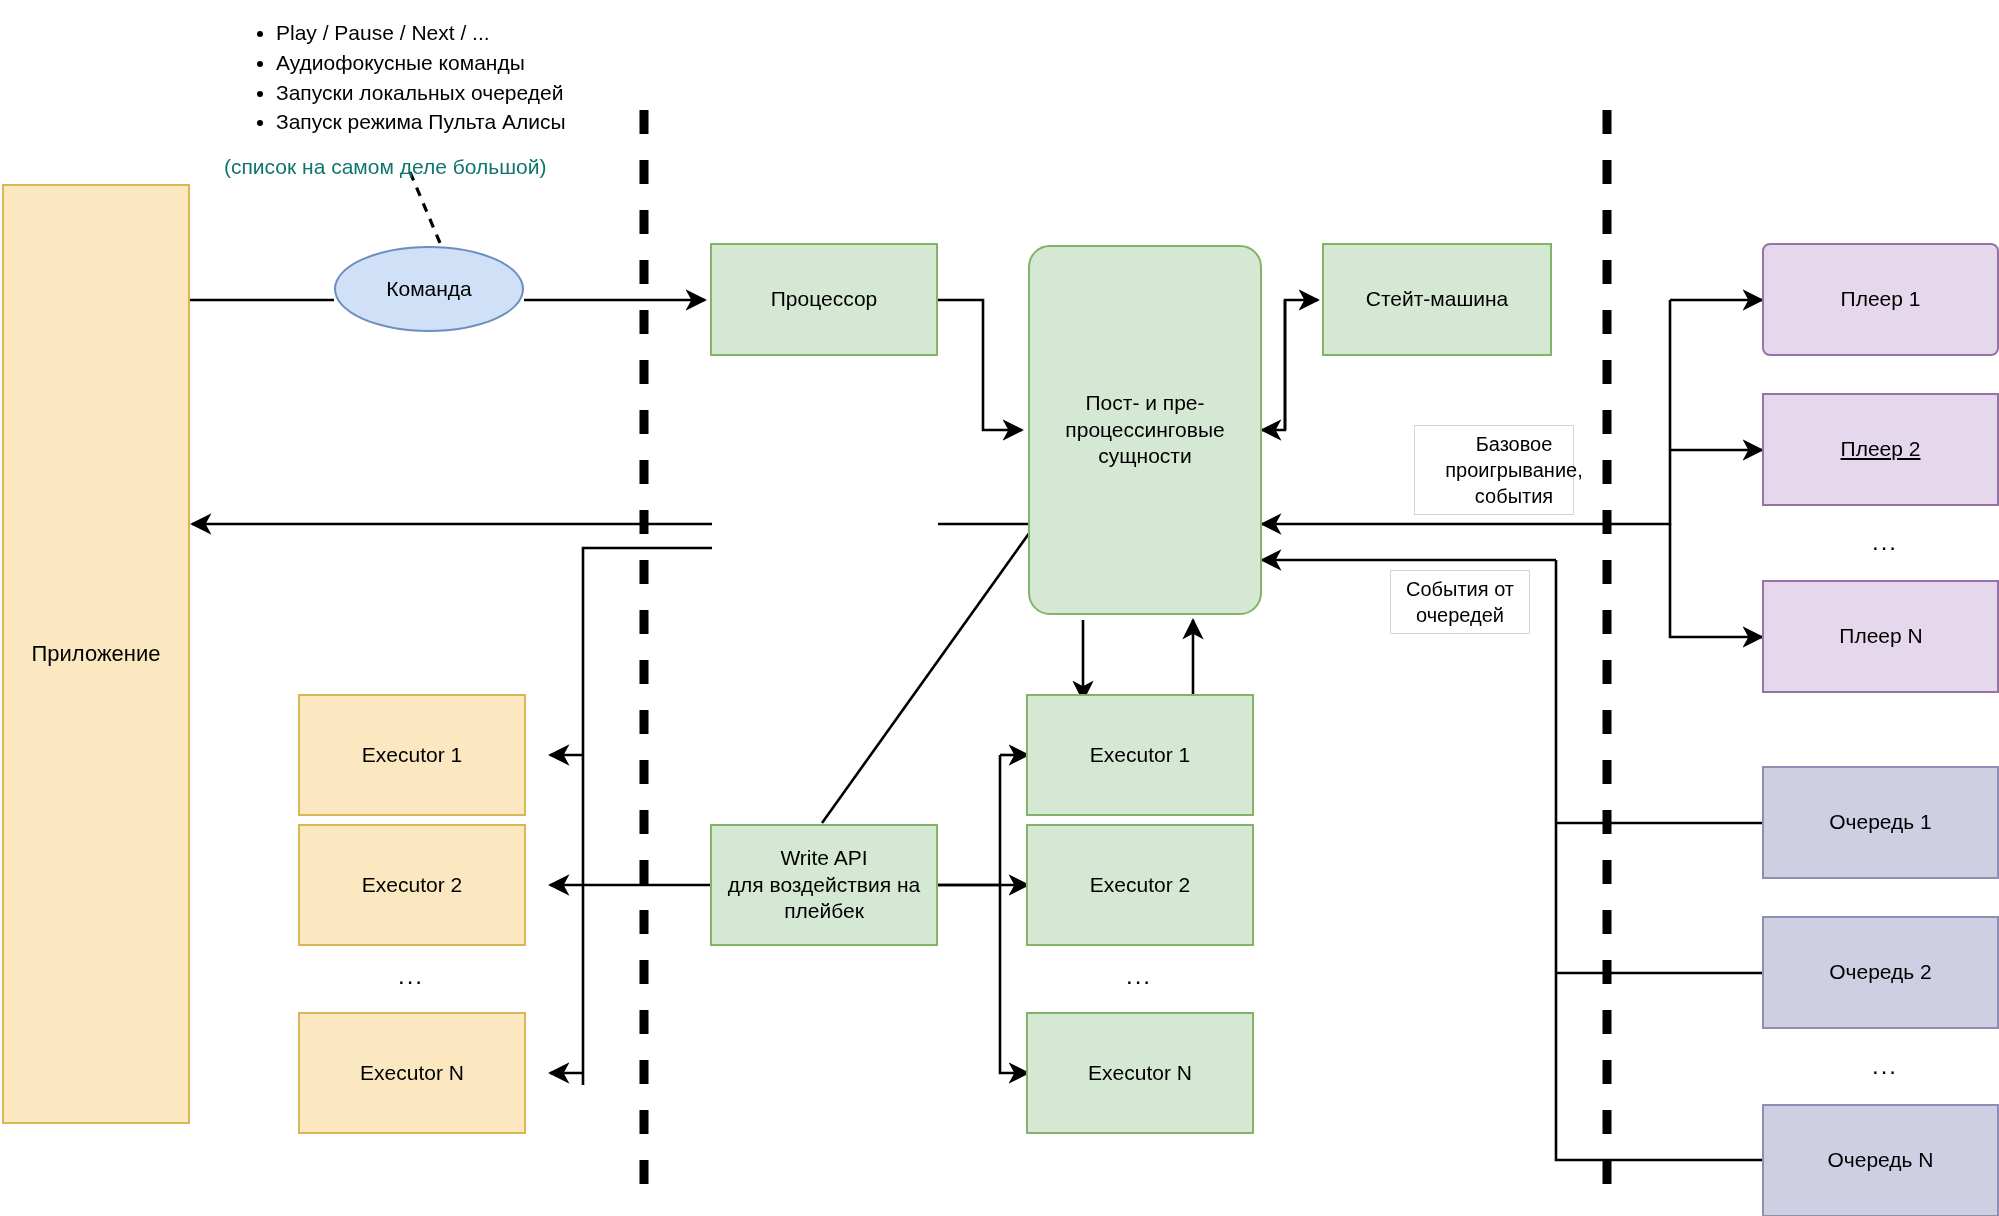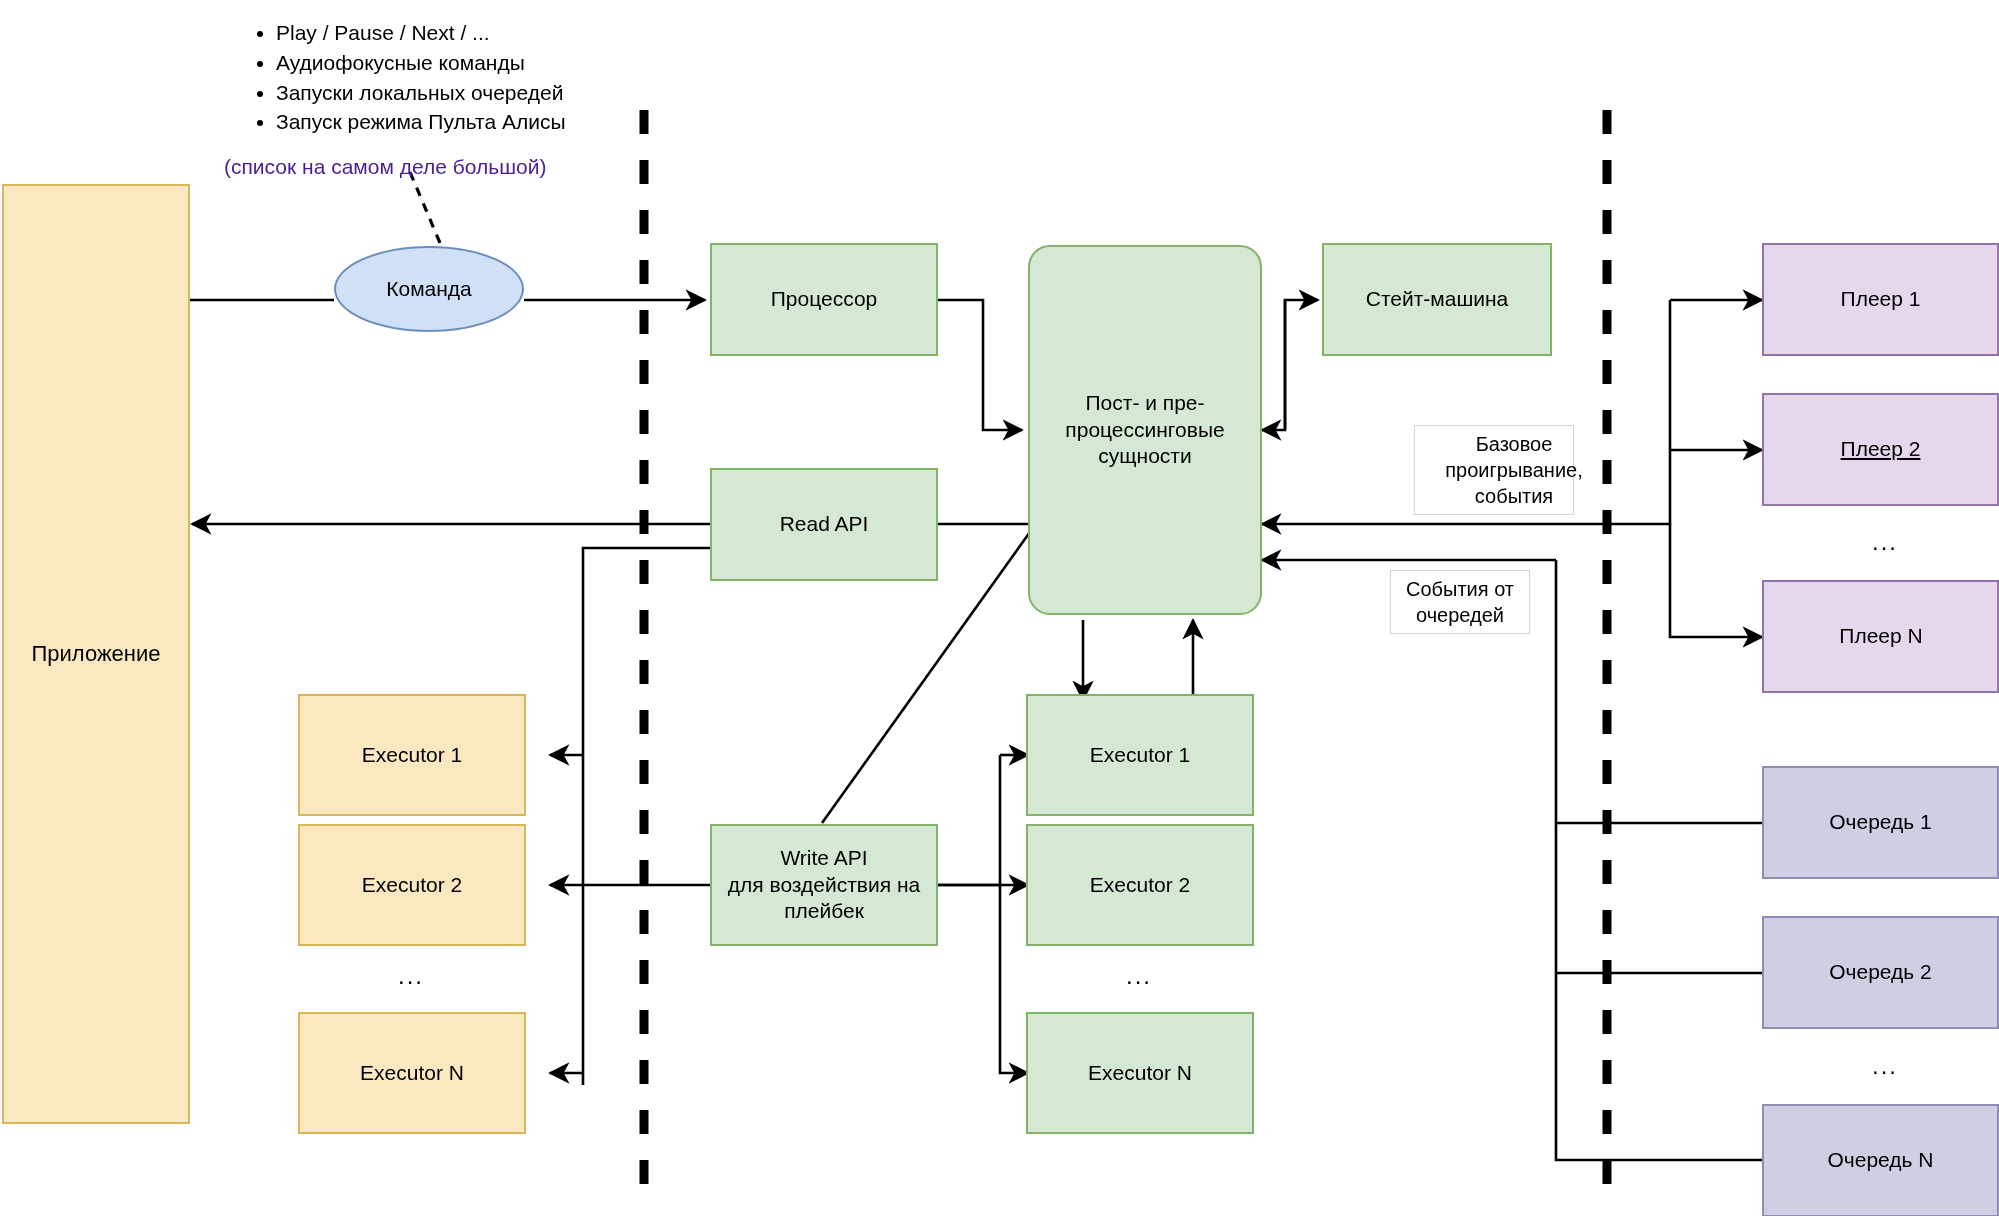--- a/index.html
+++ b/index.html
@@ -39,21 +39,21 @@
     position: absolute;
     box-sizing: border-box;
     background: #ffffff;
     border: 1px solid #d4d4d4;
     display: flex; align-items: center; justify-content: center;
     text-align: center;
     font-size: 20px; color: #000; line-height: 1.3;
   }
   .bare-text {
     position: absolute;
-    font-size: 21px; color: #4c1d95;
+    font-size: 21px; color: #0f766e;
     white-space: pre;
     text-align: center;
   }
   .bullets {
     position: absolute;
     margin: 0;
     padding-left: 26px;
     font-size: 21px;
     line-height: 1.42;
     color: #000;
@@ -142,21 +142,20 @@
 
   <div class="node ellipse-node" style="left:334px; top:246px; width:190px; height:86px;">Команда</div>
 
   <div class="node yellow" style="left:298px; top:694px; width:228px; height:122px;">Executor 1</div>
   <div class="node yellow" style="left:298px; top:824px; width:228px; height:122px;">Executor 2</div>
   <div class="ellipsis" style="left:398px; top:962px;">...</div>
   <div class="node yellow" style="left:298px; top:1012px; width:228px; height:122px;">Executor N</div>
 
   <div class="node green" style="left:710px; top:243px; width:228px; height:113px;">Процессор</div>
 
-  <div class="node green" style="left:710px; top:468px; width:228px; height:113px;">Read API</div>
 
   <div class="node green" style="left: 710px; top: 824px; width: 228px; height: 122px; white-space: pre-line;" style2="">Write API
 для воздействия на
 плейбек</div>
 
   <div class="node green rounded-big" style="left: 1028px; top: 245px; width: 234px; height: 370px; white-space: pre-line;">Пост- и пре-
 процессинговые
 сущности</div>
 
   <div class="node green" style="left:1322px; top:243px; width:230px; height:113px;">Стейт-машина</div>
@@ -165,21 +164,21 @@
   <div class="node green" style="left:1026px; top:824px; width:228px; height:122px;">Executor 2</div>
   <div class="ellipsis" style="left:1126px; top:962px;">...</div>
   <div class="node green" style="left:1026px; top:1012px; width:228px; height:122px;">Executor N</div>
 
   <div class="plain-label" style="left: 1414px; top: 425px; width: 160px; height: 90px; white-space: pre-line; padding-left: 40px;">Базовое
 проигрывание,
 события</div>
   <div class="plain-label" style="left: 1390px; top: 570px; width: 140px; height: 64px; white-space: pre-line;">События от
 очередей</div>
 
-  <div class="node purple" style="left:1762px; top:243px; width:237px; height:113px;">Плеер 1</div>
+  <div class="node purple" style="left:1762px; top:243px; width:237px; height:113px;border-radius:8px;">Плеер 1</div>
   <div class="node purple" style="left:1762px; top:393px; width:237px; height:113px;text-decoration:underline;">Плеер 2</div>
   <div class="ellipsis" style="left:1872px; top:528px;">...</div>
   <div class="node purple" style="left:1762px; top:580px; width:237px; height:113px;padding-left:7px;">Плеер N</div>
 
   <div class="node blue-gray" style="left:1762px; top:766px; width:237px; height:113px;">Очередь 1</div>
   <div class="node blue-gray" style="left:1762px; top:916px; width:237px; height:113px;">Очередь 2</div>
   <div class="ellipsis" style="left:1872px; top:1052px;">...</div>
   <div class="node blue-gray" style="left:1762px; top:1104px; width:237px; height:113px;">Очередь N</div>
 
 </div>

